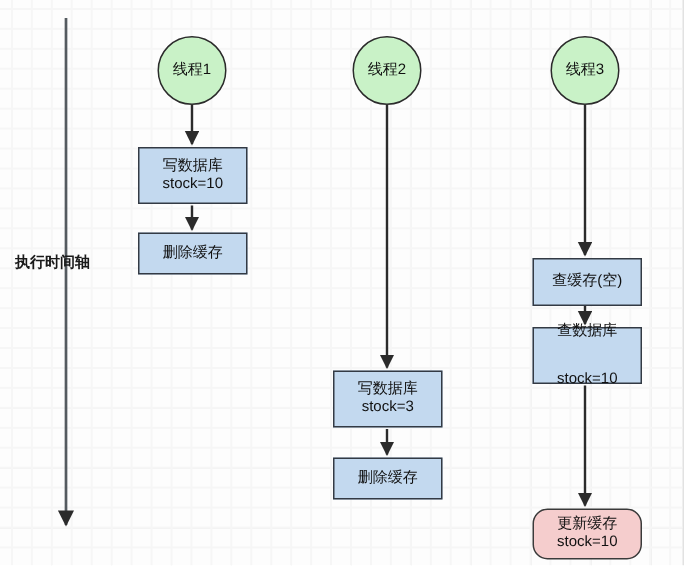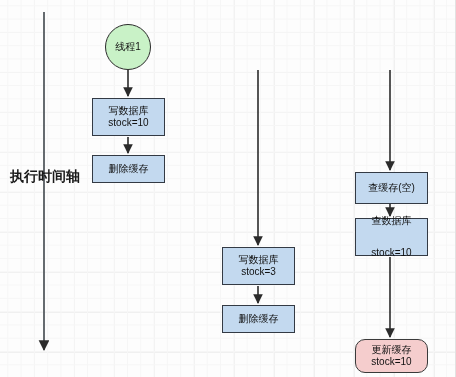--- a/index.html
+++ b/index.html
@@ -61,21 +61,21 @@
   .boxred {
     background: #f5cdcd;
     border: 1.5px solid #3a3a3a;
     font-size: 10px;
   }
   .l1 { display: block; }
   .l2 { display: block; }
   .axis-label {
     position: absolute;
     z-index: 4;
-    font-size: 14px;
+    font-size: 10px;
     font-weight: bold;
     color: #1a1a1a;
     white-space: nowrap;
   }
   .watermark {
     position: absolute;
     z-index: 6;
     font-size: 10px;
     color: rgba(90,90,90,0.55);
     white-space: nowrap;
@@ -113,28 +113,34 @@
     <span class="l1">线程1</span>
   </div>
   <div class="node boxblue" style="left:92px; top:98px; width:73px; height:38px;">
     <span class="l1">写数据库</span>
     <span class="l2">stock=10</span>
   </div>
   <div class="node boxblue" style="left:92px; top:155px; width:73px; height:28px;">
     <span class="l1">删除缓存</span>
   </div>
 
+  <div class="node circle" style="left:235px; top:24px; width:46px; height:46px;">
+    <span class="l1">线程2</span>
+  </div>
   <div class="node boxblue" style="left:222px; top:247px; width:73px; height:38px;">
     <span class="l1">写数据库</span>
     <span class="l2">stock=3</span>
   </div>
   <div class="node boxblue" style="left:222px; top:305px; width:73px; height:28px;">
     <span class="l1">删除缓存</span>
   </div>
 
+  <div class="node circle" style="left:367px; top:24px; width:46px; height:46px;">
+    <span class="l1">线程3</span>
+  </div>
   <div class="node boxblue" style="left:355px; top:172px; width:73px; height:32px;">
     <span class="l1">查缓存(空)</span>
   </div>
   <div class="node boxblue" style="left:355px; top:218px; width:73px; height:38px;gap:19px;">
     <span class="l1">查数据库</span>
     <span class="l2">stock=10</span>
   </div>
   <div class="node boxred" style="left:355px; top:339px; width:73px; height:34px;border-radius:10px;">
     <span class="l1">更新缓存</span>
     <span class="l2">stock=10</span>

